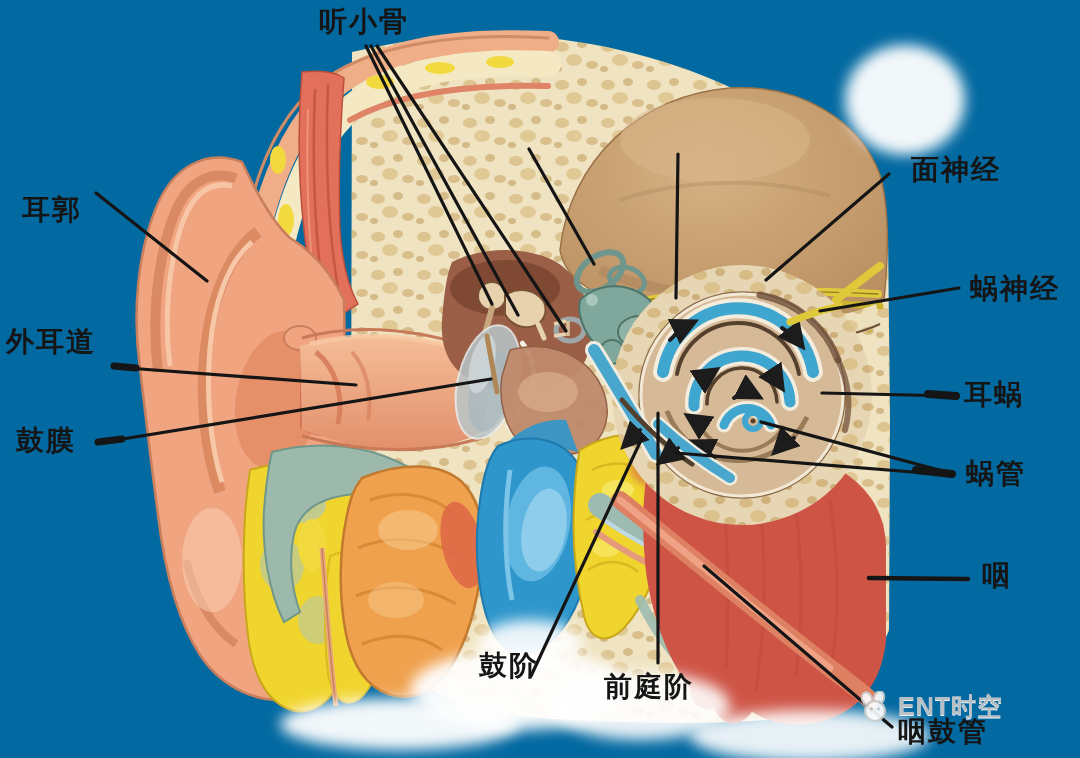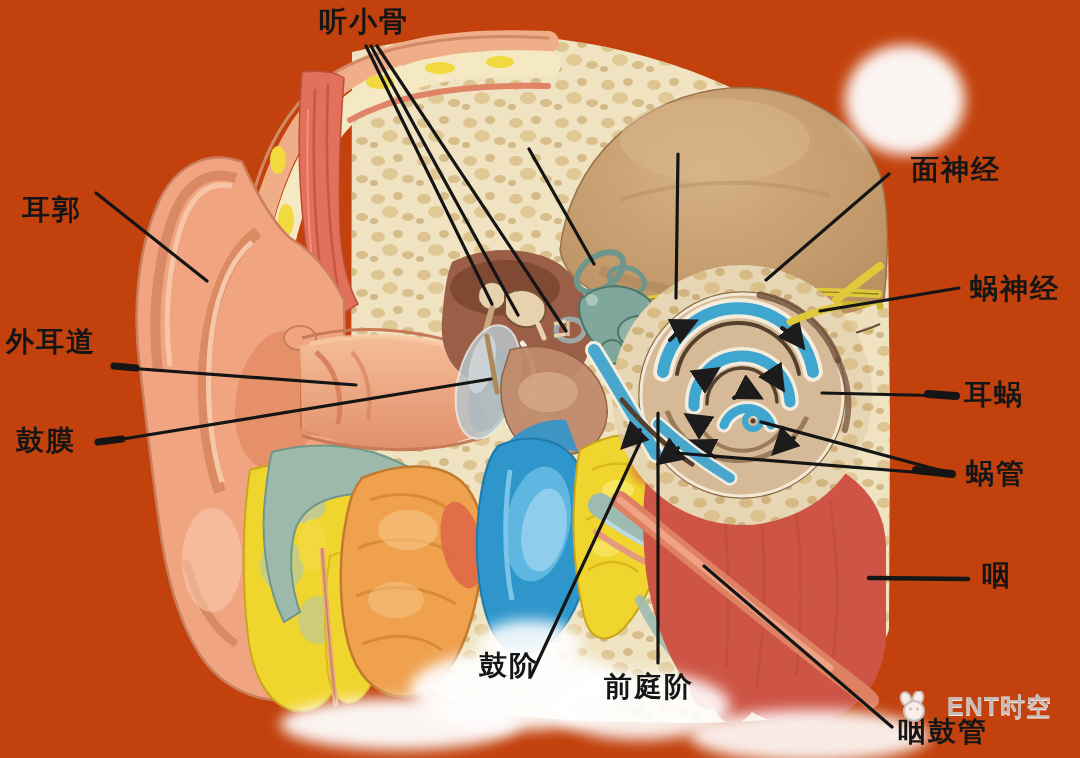--- a/index.html
+++ b/index.html
@@ -1,21 +1,21 @@
 <!DOCTYPE html>
 <html><head>
 <meta charset="utf-8">
 <style>
   html,body{margin:0;padding:0;background:#fff;}
-  #stage{position:relative;width:1080px;height:758px;background:#c2410c;overflow:hidden;
+  #stage{position:relative;width:1080px;height:758px;background:#0369a1;overflow:hidden;
          font-family:"Liberation Serif","DejaVu Serif",serif;}
   #art{position:absolute;left:0;top:0;width:1080px;height:758px;}
   .lbl{position:absolute;font-weight:600;font-size:28px;line-height:1.1;color:#151515;
        letter-spacing:2px;white-space:nowrap;z-index:5;}
-  .wm{position:absolute;left:894px;top:690px;display:flex;align-items:center;gap:13px;z-index:6;opacity:.9;}
+  .wm{position:absolute;left:855px;top:690px;display:flex;align-items:center;gap:3px;z-index:6;opacity:.9;}
   .wm-text{font-family:"Liberation Sans",sans-serif;font-weight:700;font-size:25px;
            color:#c9c9c9;letter-spacing:1px;text-shadow:0 1px 0 #ffffff;}
 </style>
 </head>
 <body>
 
 <div id="stage">
 
 <svg id="art" viewBox="0 0 1080 758" xmlns="http://www.w3.org/2000/svg">
   <defs>

